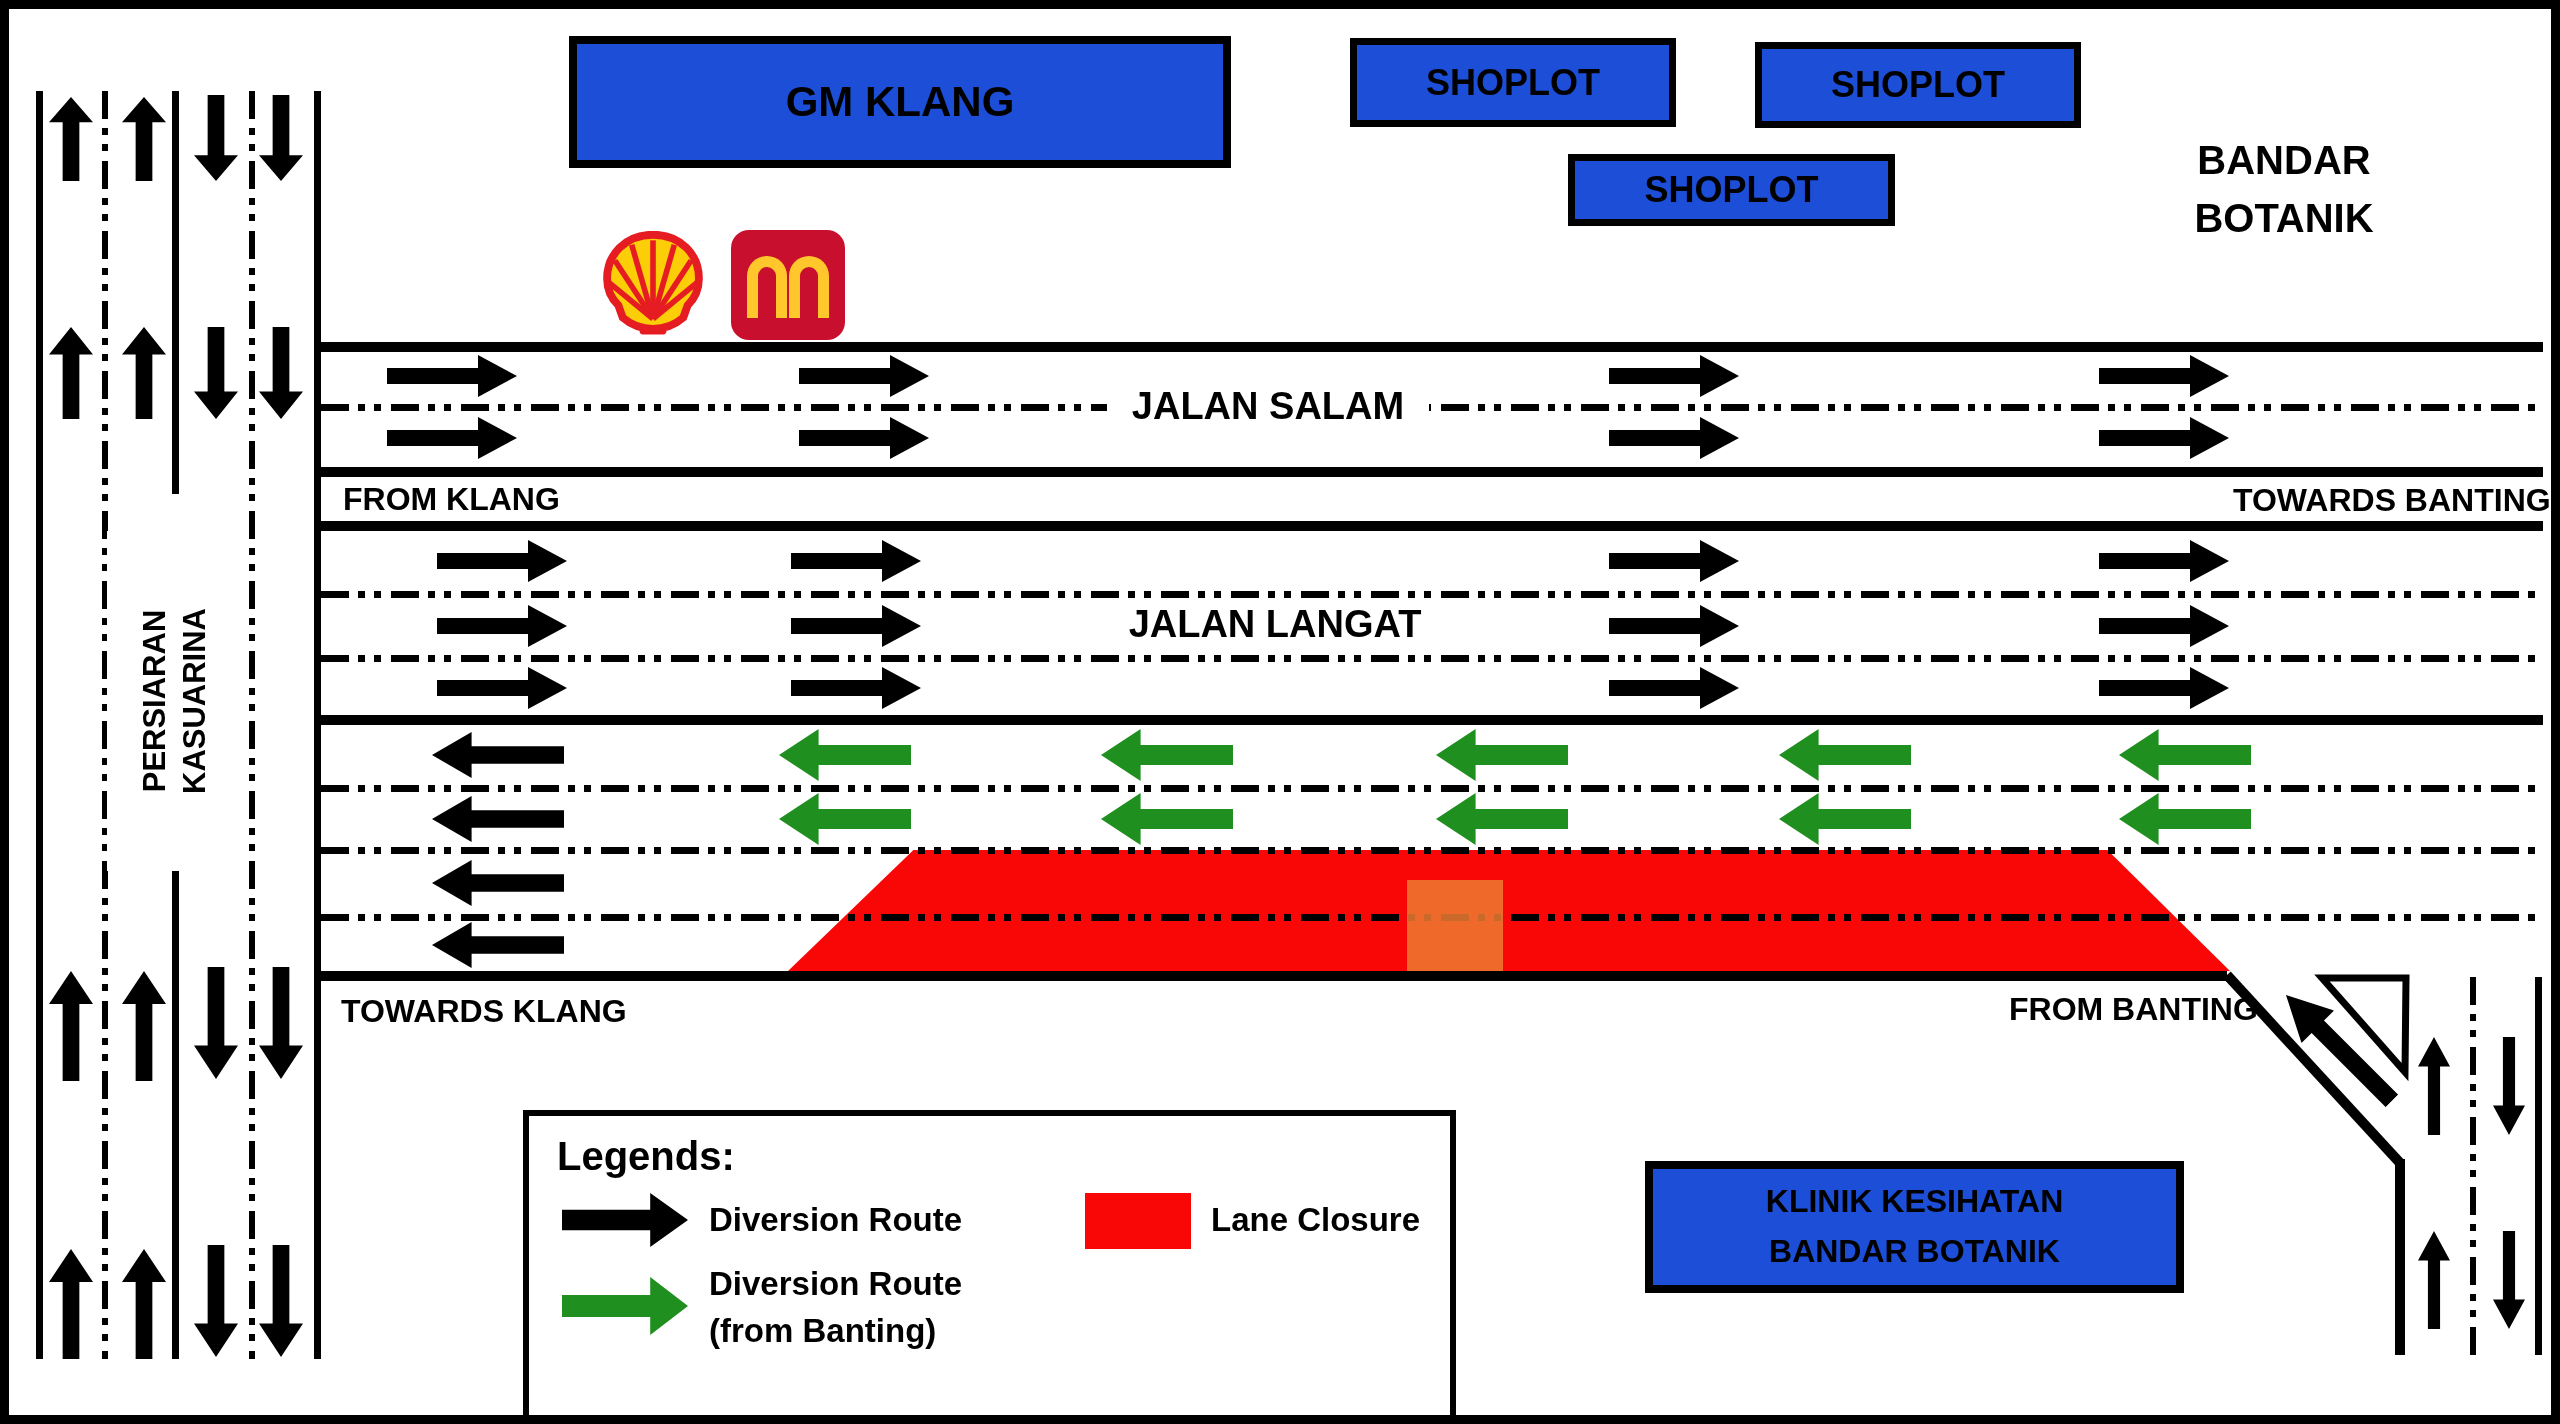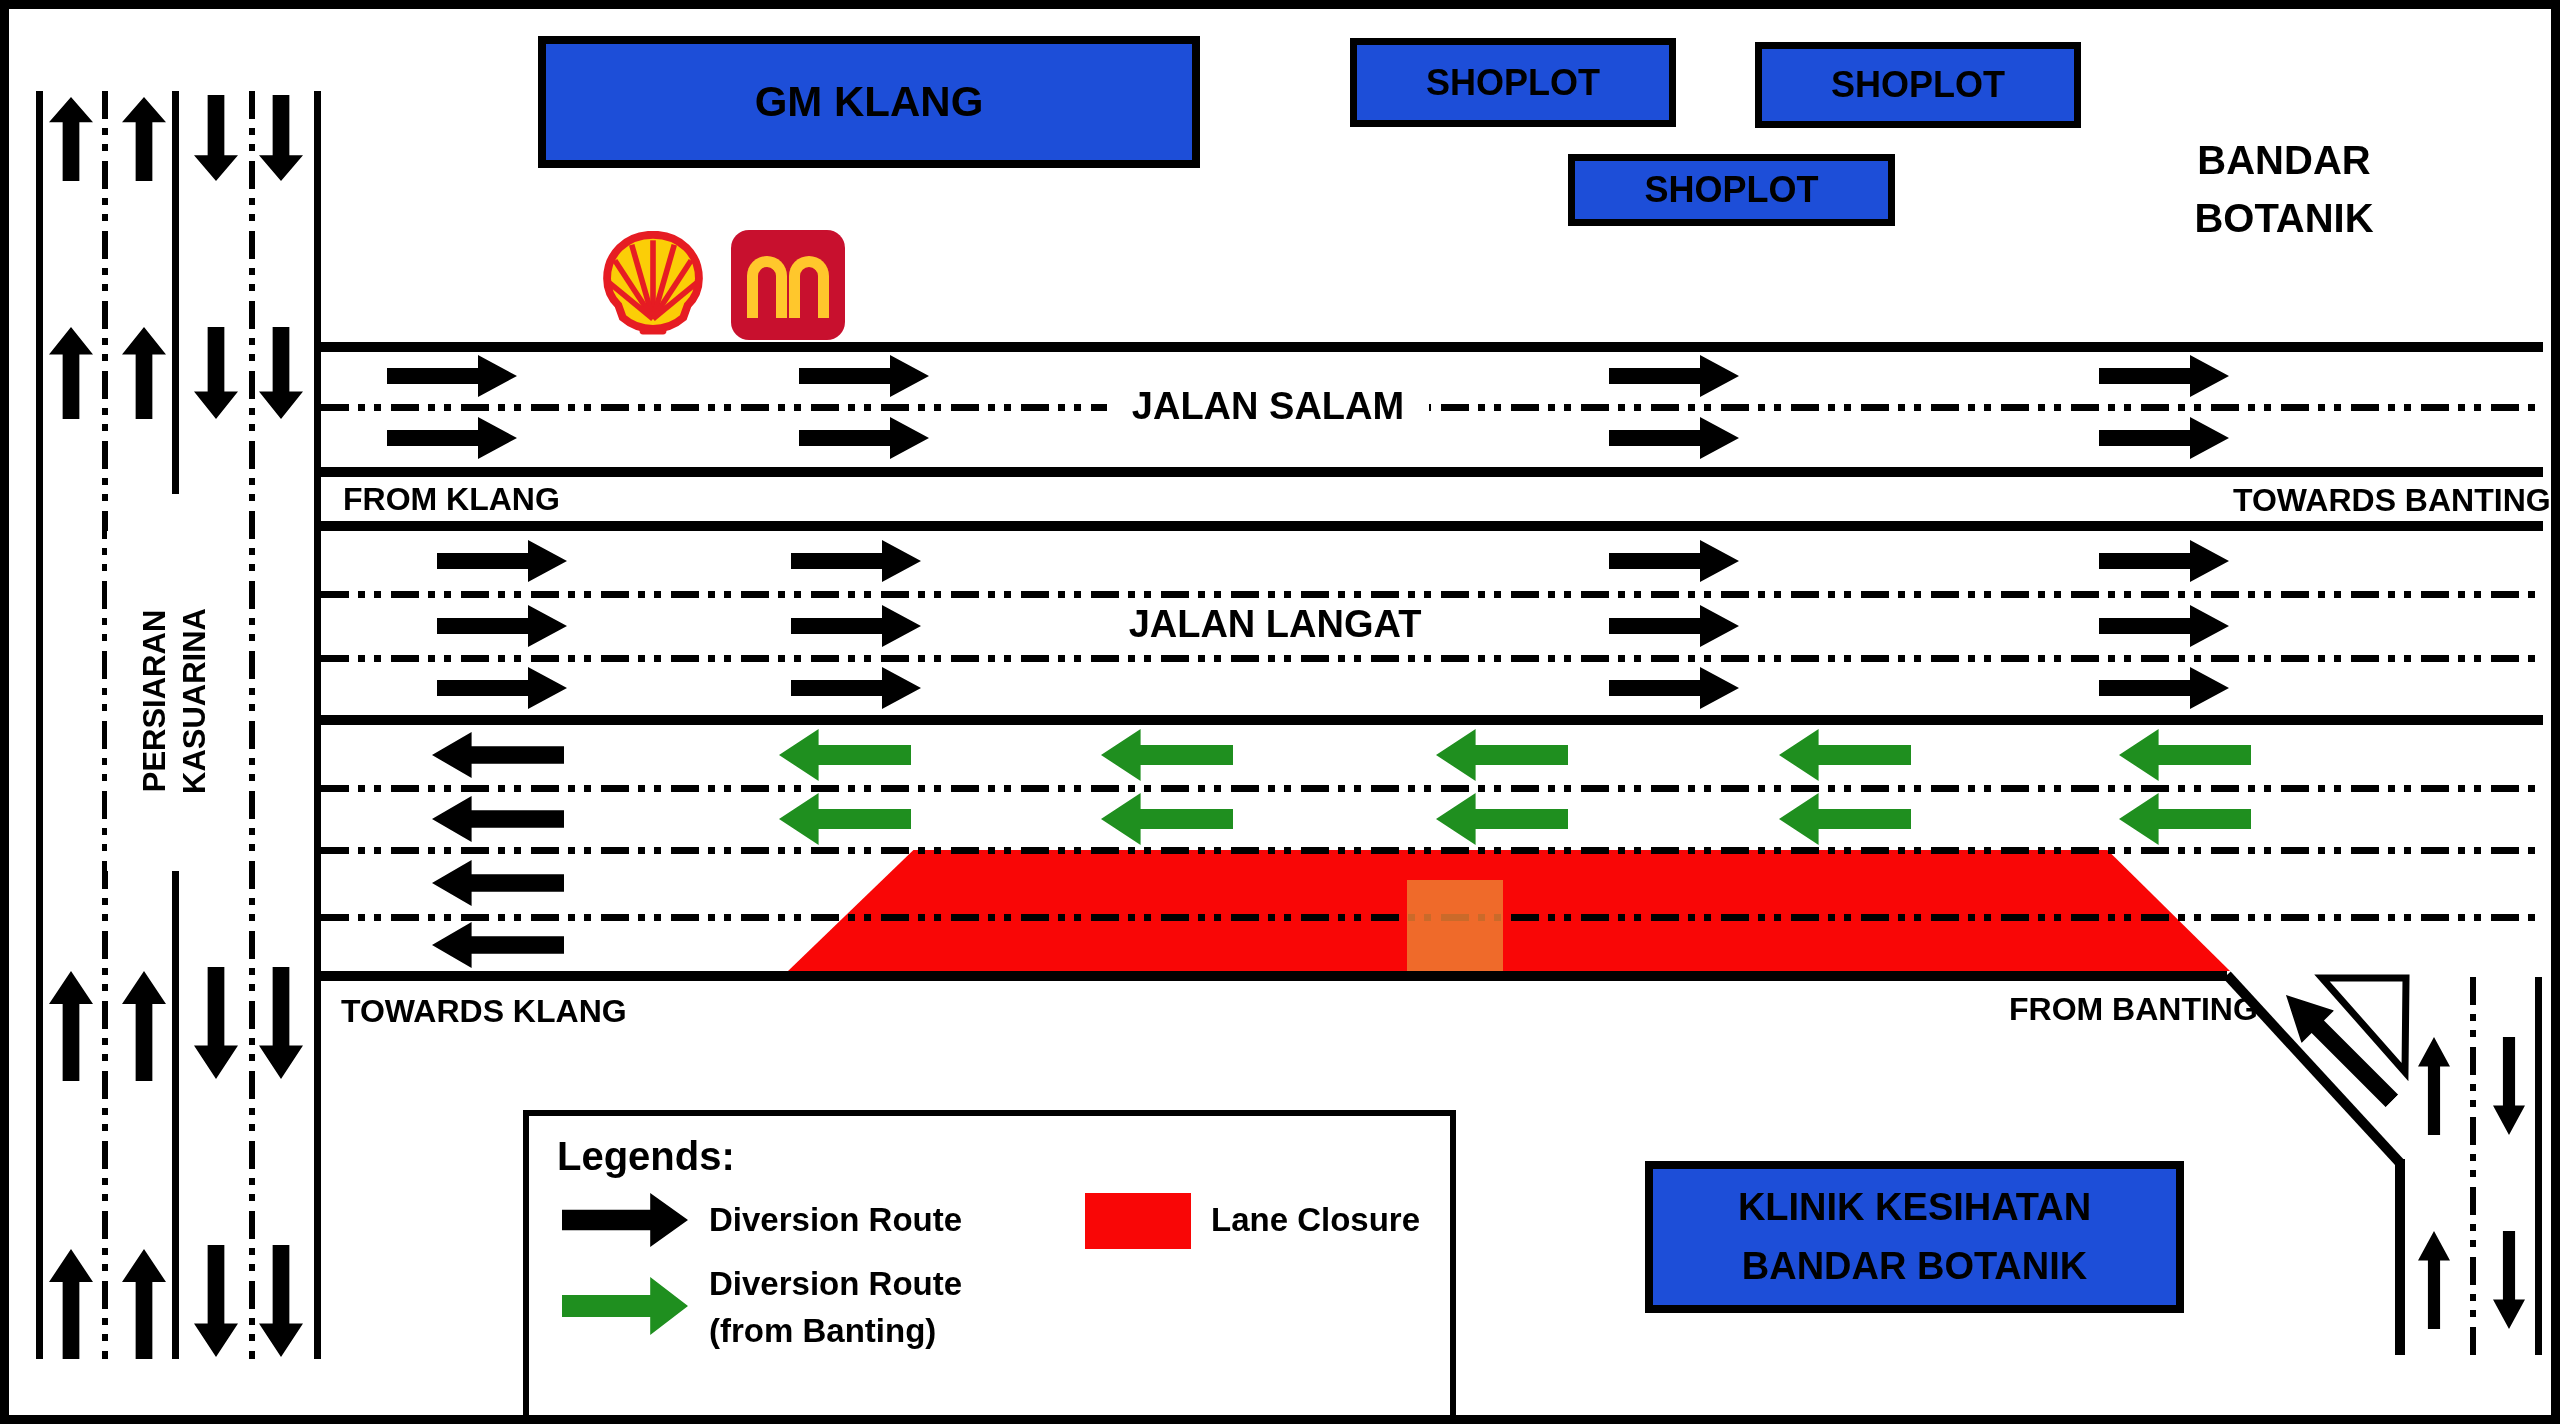--- a/index.html
+++ b/index.html
@@ -130,37 +130,37 @@
     <span>JALAN SALAM</span>
   </div>
   <div class="roadlabel" style="left:1100px;top:590px;width:332px;height:50px;font-size:38px">
     <span>JALAN LANGAT</span>
   </div>
   <div class="dirlabel" style="left:334px;top:472px">FROM KLANG</div>
   <div class="dirlabel" style="left:2224px;top:473px">TOWARDS BANTING</div>
   <div class="dirlabel" style="left:332px;top:984px">TOWARDS KLANG</div>
   <div class="dirlabel" style="left:2000px;top:982px">FROM BANTING</div>
 
-  <div class="bldg" style="left:529px;top:27px;width:662px;height:132px;font-size:42px">
+  <div class="bldg" style="left:560px;top:27px;width:662px;height:132px;font-size:42px">
     <span>GM KLANG</span>
   </div>
   <div class="bldg" style="left:1341px;top:29px;width:326px;height:89px;font-size:36px;border-width:7px">
     <span>SHOPLOT</span>
   </div>
   <div class="bldg" style="left:1559px;top:145px;width:327px;height:72px;font-size:36px;border-width:7px">
     <span>SHOPLOT</span>
   </div>
   <div class="bldg" style="left:1746px;top:33px;width:326px;height:86px;font-size:36px;border-width:7px">
     <span>SHOPLOT</span>
   </div>
   <div class="abs" style="left:2150px;top:122px;width:250px;text-align:center;font-weight:bold;font-size:40px;line-height:1.45">
     <div>BANDAR</div>
     <div>BOTANIK</div>
   </div>
-  <div class="bldg" style="left:1636px;top:1152px;width:539px;height:152px;font-size:38px;line-height:1.55;flex-direction:column">
+  <div class="bldg" style="left:1636px;top:1152px;width:539px;height:132px;font-size:32px;line-height:1.55;flex-direction:column">
     <div>KLINIK KESIHATAN</div>
     <div>BANDAR BOTANIK</div>
   </div>
 
   <div class="abs" style="left:588px;top:222px;width:112px;height:106px;z-index:5">
     <svg viewBox="0 0 100 94" width="112" height="106">
       <rect x="38" y="80" width="24" height="12" rx="3" fill="var(--shellr,#E61C23)"></rect>
       <path d="M50 3 C25 3 9 21 9 42 C9 52 13 60 19 66 L23 77 C31 84 40 87 50 87 C60 87 69 84 77 77 L81 66 C87 60 91 52 91 42 C91 21 75 3 50 3 Z" fill="var(--shelly,#FBCE07)" stroke="var(--shellr,#E61C23)" stroke-width="7"></path>
       <g stroke="var(--shellr,#E61C23)" stroke-width="5" fill="none">
         <path d="M50 78 L50 8"></path>

